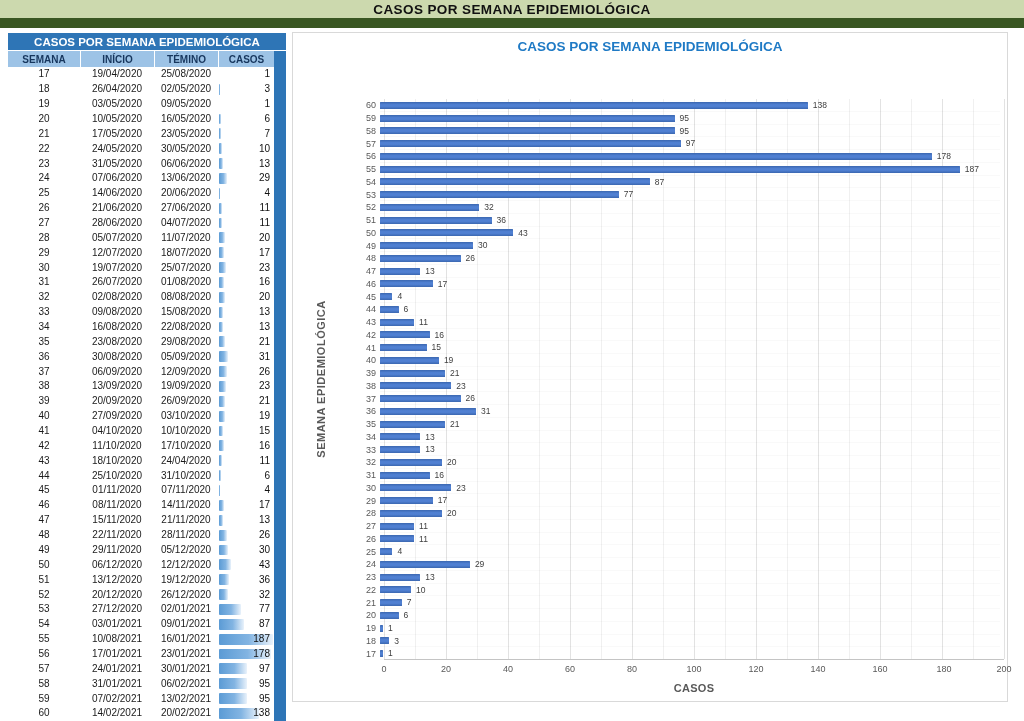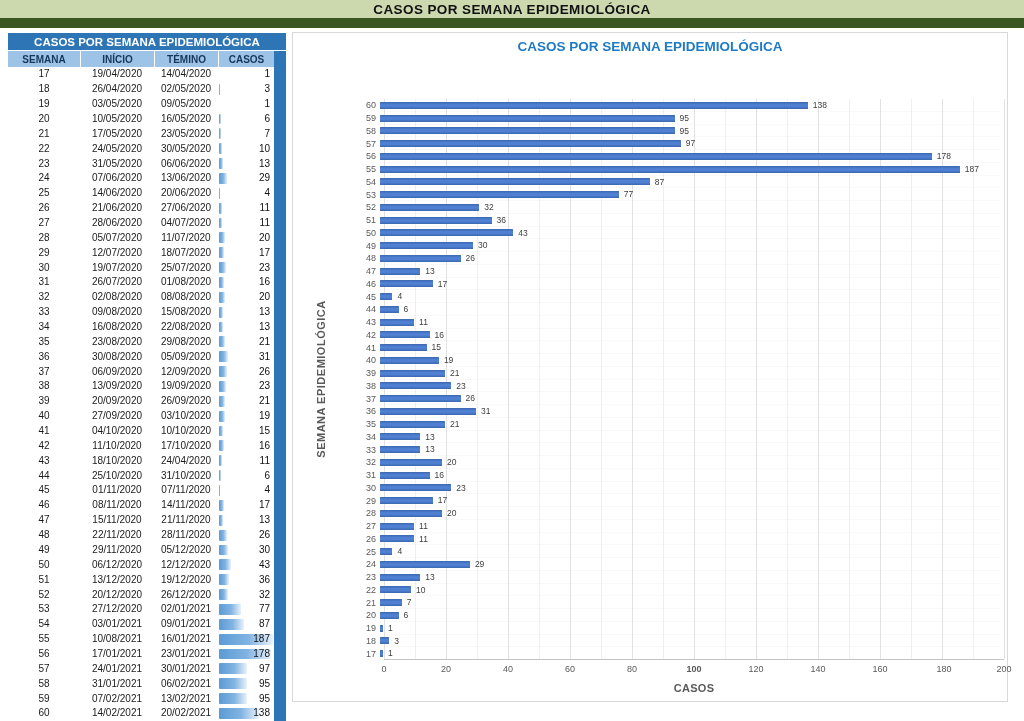--- a/index.html
+++ b/index.html
@@ -85,21 +85,21 @@
     <div class="table-head">
       <div class="hc">SEMANA</div>
       <div class="hc">INÍCIO</div>
       <div class="hc">TÉMINO</div>
       <div class="hc">CASOS</div>
     </div>
     <div class="table-body">
         <div class="trow">
           <div class="cell week">17</div>
           <div class="cell date">19/04/2020</div>
-          <div class="cell date">14/04/2020</div>
+          <div class="cell date">25/08/2020</div>
           <div class="cell cases">
             <div class="dbar" style="width: 0.518717%;"></div>
             <span class="num">1</span>
           </div>
         </div>
         <div class="trow">
           <div class="cell week">18</div>
           <div class="cell date">26/04/2020</div>
           <div class="cell date">02/05/2020</div>
           <div class="cell cases">
@@ -825,21 +825,21 @@
               <span class="vlabel">1</span>
             </div>
           </div>
         </div>
       <div class="xticks">
           <div class="xt" style="left: 13px;">0</div>
           <div class="xt" style="left: 75px;">20</div>
           <div class="xt" style="left: 137px;">40</div>
           <div class="xt" style="left: 199px;">60</div>
           <div class="xt" style="left: 261px;">80</div>
-          <div class="xt" style="left: 323px; font-weight: bold;">100</div>
+          <div class="xt" style="left: 323px;">100</div>
           <div class="xt" style="left: 385px;">120</div>
           <div class="xt" style="left: 447px;">140</div>
           <div class="xt" style="left: 509px;">160</div>
           <div class="xt" style="left: 573px;">180</div>
           <div class="xt" style="left: 633px;">200</div>
         </div>
     </div>
 
     <div class="xaxis-title">CASOS</div>
     <div class="yaxis-title">SEMANA EPIDEMIOLÓGICA</div>

